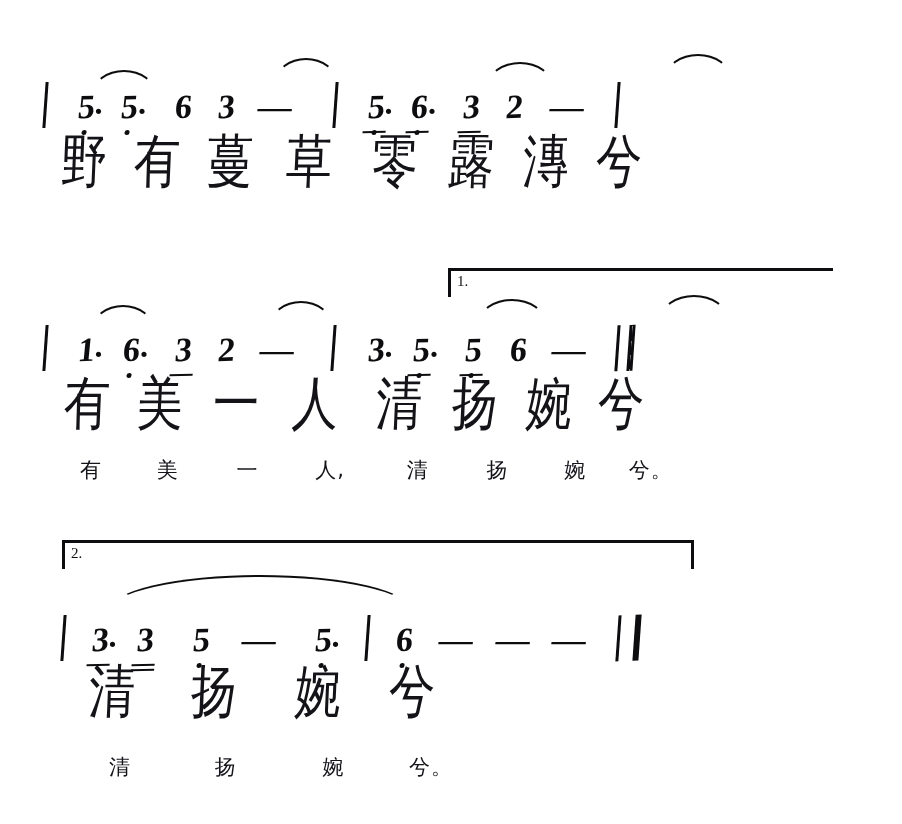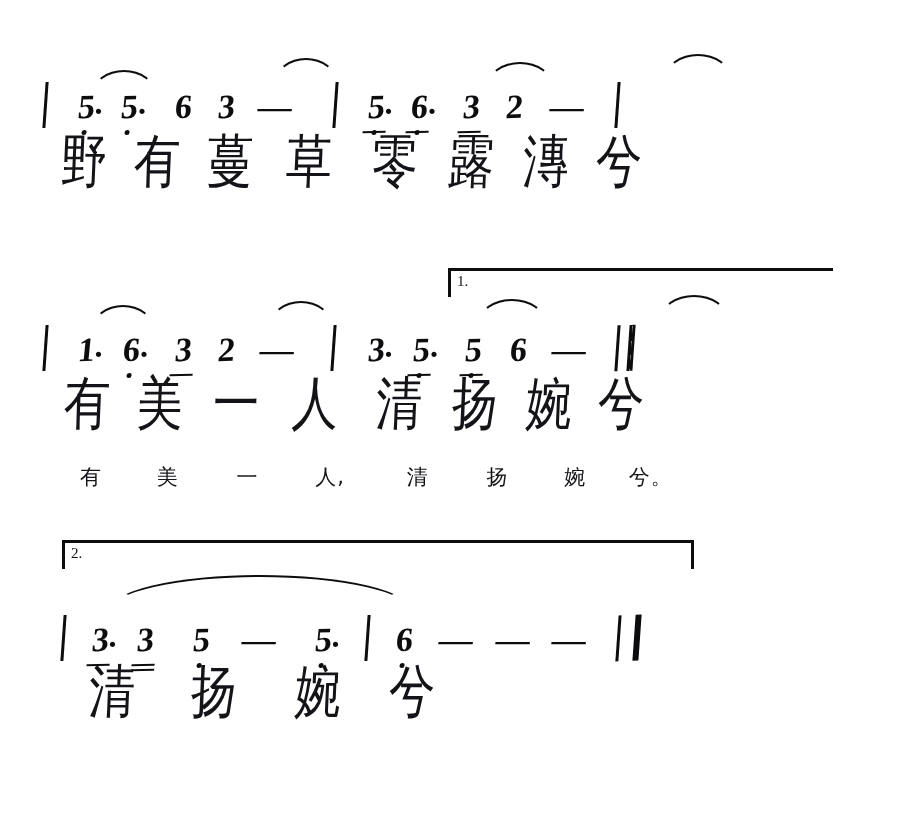--- a/index.html
+++ b/index.html
@@ -237,21 +237,21 @@
       <span class="seal" style="width:62px;">有</span>
       <span class="seal" style="width:76px;">美</span>
       <span class="seal" style="width:68px;">一</span>
       <span class="seal" style="width:82px;">人</span>
       <span class="seal" style="width:78px;">清</span>
       <span class="seal" style="width:66px;">扬</span>
       <span class="seal" style="width:74px;">婉</span>
       <span class="seal" style="width:62px;">兮</span>
     </div>
 
-    <div class="lyrics" style="left:60px;top:198px;">
+    <div class="lyrics" style="left:60px;top:191px;">
       <span style="width:62px;">有</span>
       <span style="width:76px;">美</span>
       <span style="width:68px;">一</span>
       <span style="width:82px;">人,</span>
       <span style="width:78px;">清</span>
       <span style="width:66px;">扬</span>
       <span style="width:74px;">婉</span>
       <span style="width:62px;">兮。</span>
     </div>
   </div>
@@ -279,15 +279,21 @@
       <span class="sp" style="width:22px;"></span><span class="barfinal"></span>
     </div>
 
     <div class="seal-row" style="left:66px;top:130px;">
       <span class="seal" style="width:92px;">清</span>
       <span class="seal" style="width:104px;">扬</span>
       <span class="seal" style="width:96px;">婉</span>
       <span class="seal" style="width:84px;">兮</span>
     </div>
 
+    <div class="lyrics" style="left:74px;top:218px;">
+      <span style="width:92px;">清</span>
+      <span style="width:104px;">扬</span>
+      <span style="width:96px;">婉</span>
+      <span style="width:84px;">兮。</span>
+    </div>
   </div>
 
 </div>
 
 </body></html>

